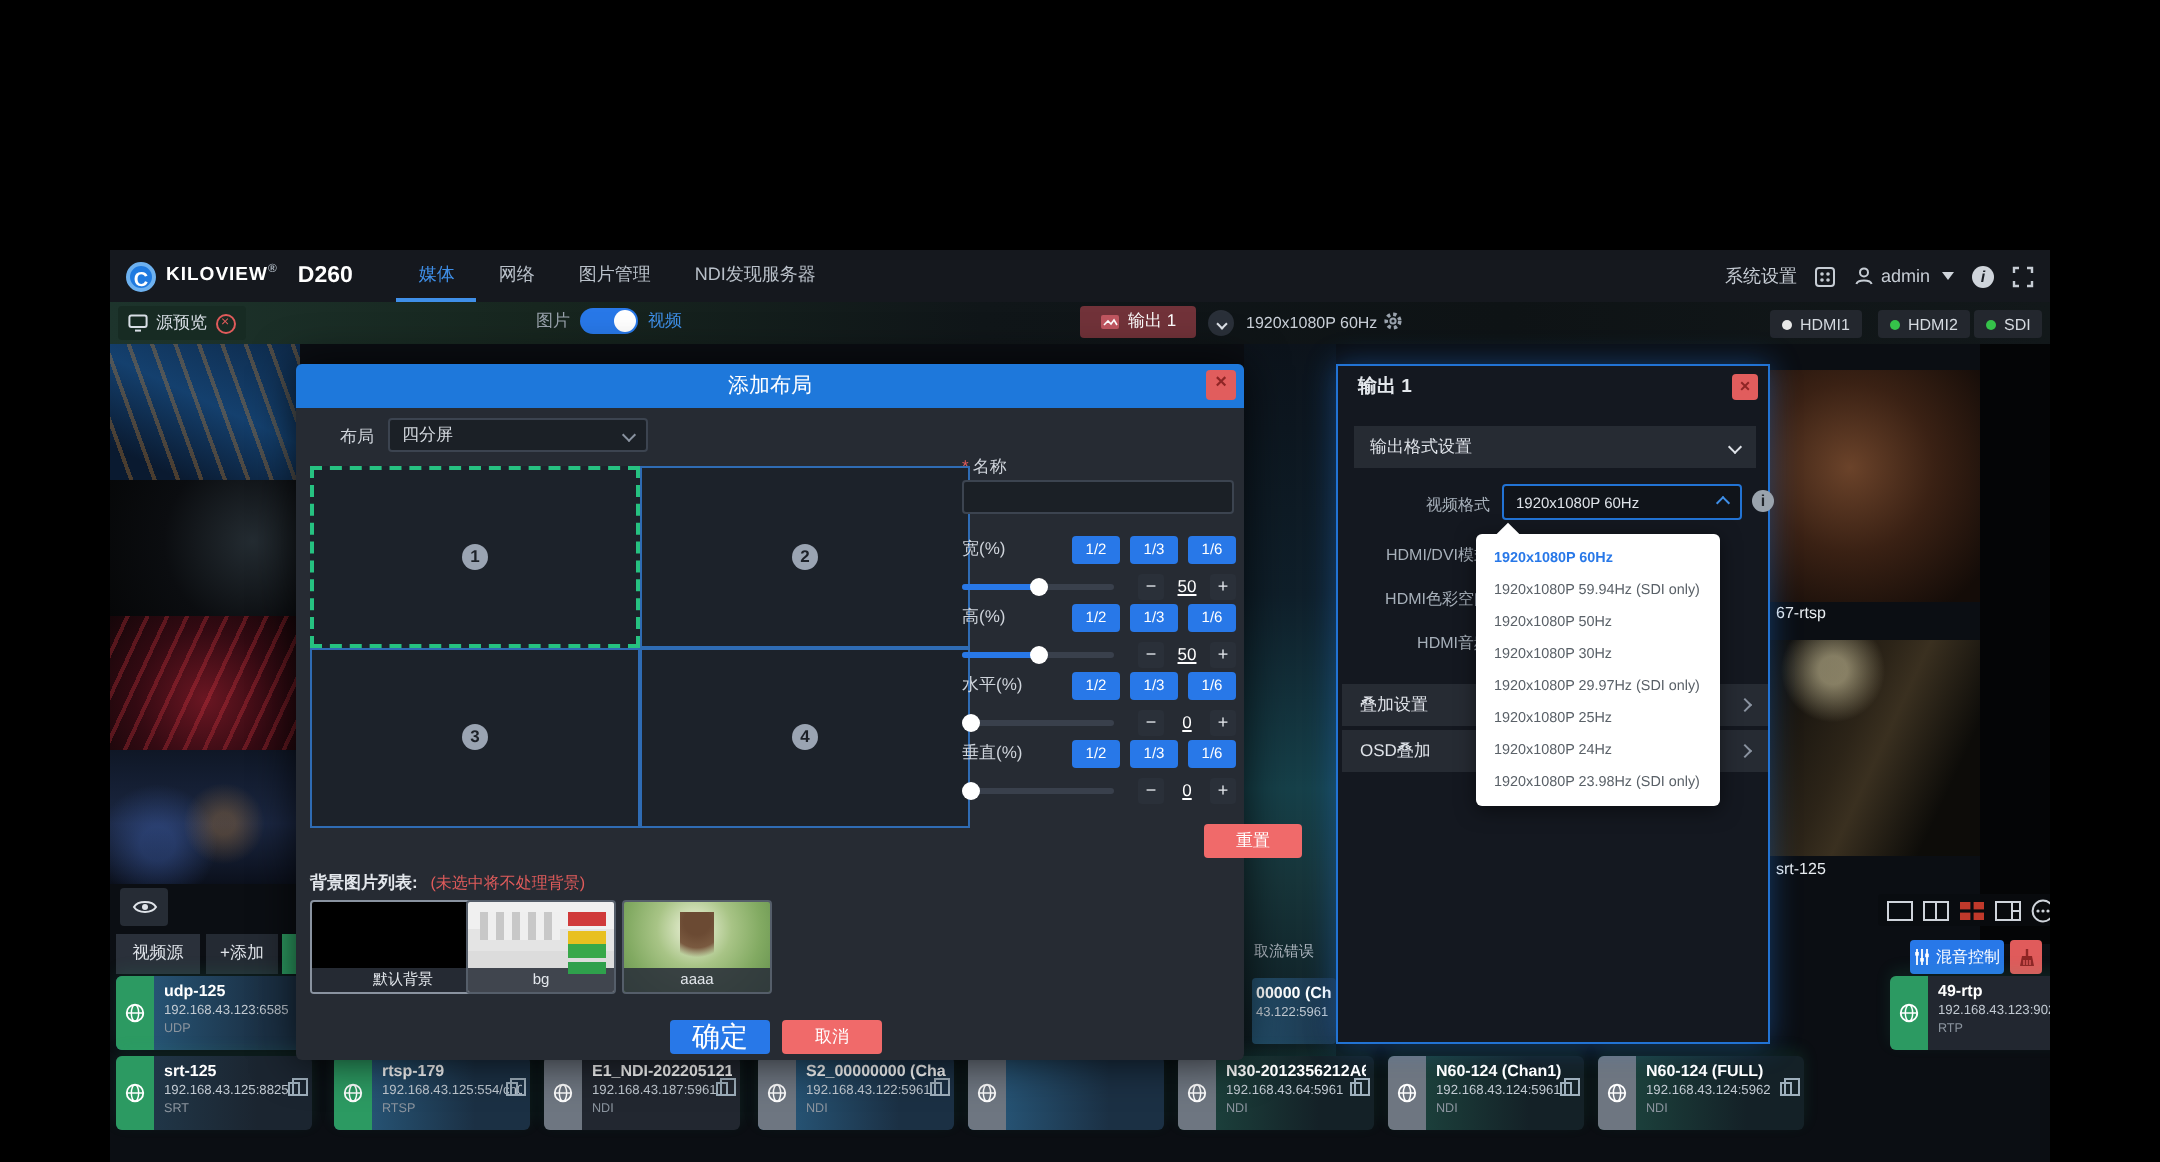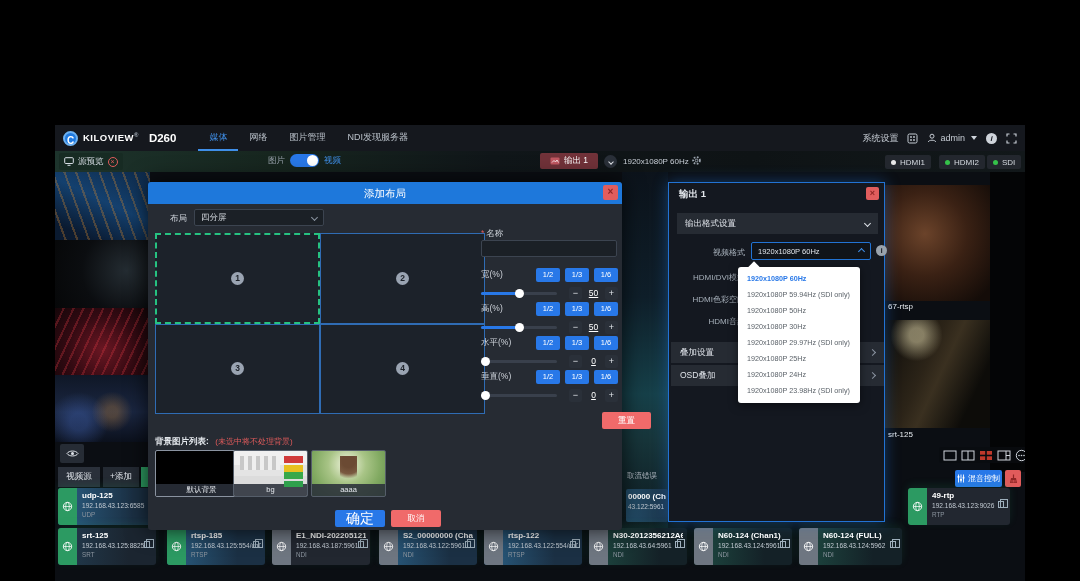--- a/index.html
+++ b/index.html
@@ -324,21 +324,21 @@
       </div>
     <div class="card-tx">
       <div class="card-name">udp-125</div>
       <div class="card-ip">192.168.43.123:6585</div>
       <div class="card-proto">UDP</div>
       <span class="copy">
           <i></i>
         </span>
     </div>
   </div>
-  <div class="card dark" style="left:853px;top:363px;width:102px;">
+  <div class="card dark" style="left:890px;top:363px;width:102px;">
     <div class="card-ic green">
         <svg width="11" height="11" viewBox="0 0 12 12">
           <circle cx="6" cy="6" r="4.5" fill="none" stroke="#fff"></circle>
           <ellipse cx="6" cy="6" rx="2" ry="4.5" fill="none" stroke="#fff" stroke-width=".8"></ellipse>
           <path d="M1.5 6 H10.5" stroke="#fff" stroke-width=".8"></path>
         </svg>
       </div>
     <div class="card-tx">
       <div class="card-name">49-rtp</div>
       <div class="card-ip">192.168.43.123:9026</div>
@@ -368,21 +368,21 @@
   </div>
   <div class="card blue" style="left:112px;top:403px;">
     <div class="card-ic green">
         <svg width="11" height="11" viewBox="0 0 12 12">
           <circle cx="6" cy="6" r="4.5" fill="none" stroke="#fff"></circle>
           <ellipse cx="6" cy="6" rx="2" ry="4.5" fill="none" stroke="#fff" stroke-width=".8"></ellipse>
           <path d="M1.5 6 H10.5" stroke="#fff" stroke-width=".8"></path>
         </svg>
       </div>
     <div class="card-tx">
-      <div class="card-name">rtsp-185</div>
+      <div class="card-name">rtsp-179</div>
       <div class="card-ip">192.168.43.125:554/ch01</div>
       <div class="card-proto">RTSP</div>
       <span class="copy">
           <i></i>
         </span>
     </div>
   </div>
   <div class="card dark" style="left:217px;top:403px;">
     <div class="card-ic gray">
         <svg width="11" height="11" viewBox="0 0 12 12">
@@ -418,28 +418,20 @@
     </div>
   </div>
   <div class="card blue" style="left:429px;top:403px;">
     <div class="card-ic gray">
         <svg width="11" height="11" viewBox="0 0 12 12">
           <circle cx="6" cy="6" r="4.5" fill="none" stroke="#fff"></circle>
           <ellipse cx="6" cy="6" rx="2" ry="4.5" fill="none" stroke="#fff" stroke-width=".8"></ellipse>
           <path d="M1.5 6 H10.5" stroke="#fff" stroke-width=".8"></path>
         </svg>
       </div>
-    <div class="card-tx">
-      <div class="card-name">rtsp-122</div>
-      <div class="card-ip">192.168.43.122:554/ch01</div>
-      <div class="card-proto">RTSP</div>
-      <span class="copy">
-          <i></i>
-        </span>
-    </div>
   </div>
   <div class="card teal" style="left:534px;top:403px;">
     <div class="card-ic gray">
         <svg width="11" height="11" viewBox="0 0 12 12">
           <circle cx="6" cy="6" r="4.5" fill="none" stroke="#fff"></circle>
           <ellipse cx="6" cy="6" rx="2" ry="4.5" fill="none" stroke="#fff" stroke-width=".8"></ellipse>
           <path d="M1.5 6 H10.5" stroke="#fff" stroke-width=".8"></path>
         </svg>
       </div>
     <div class="card-tx">

